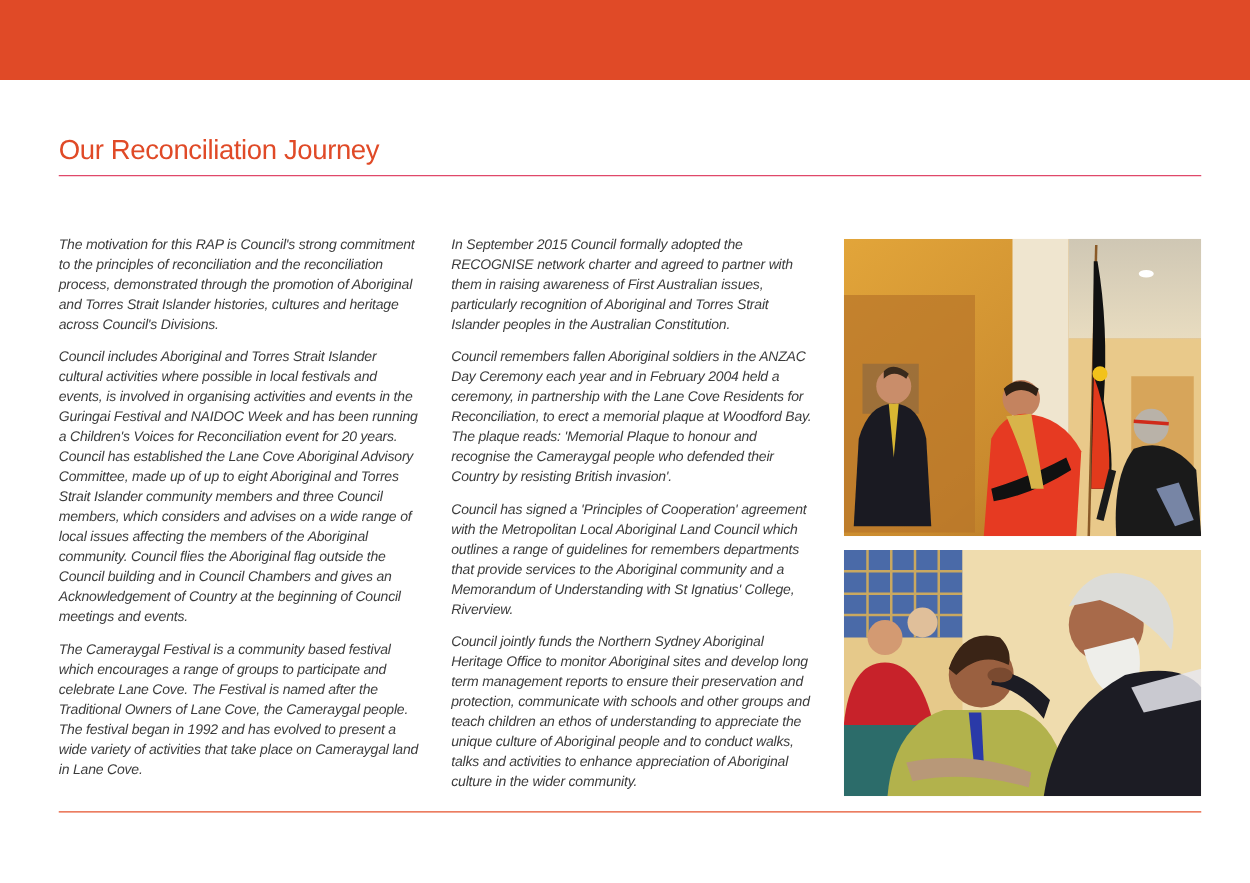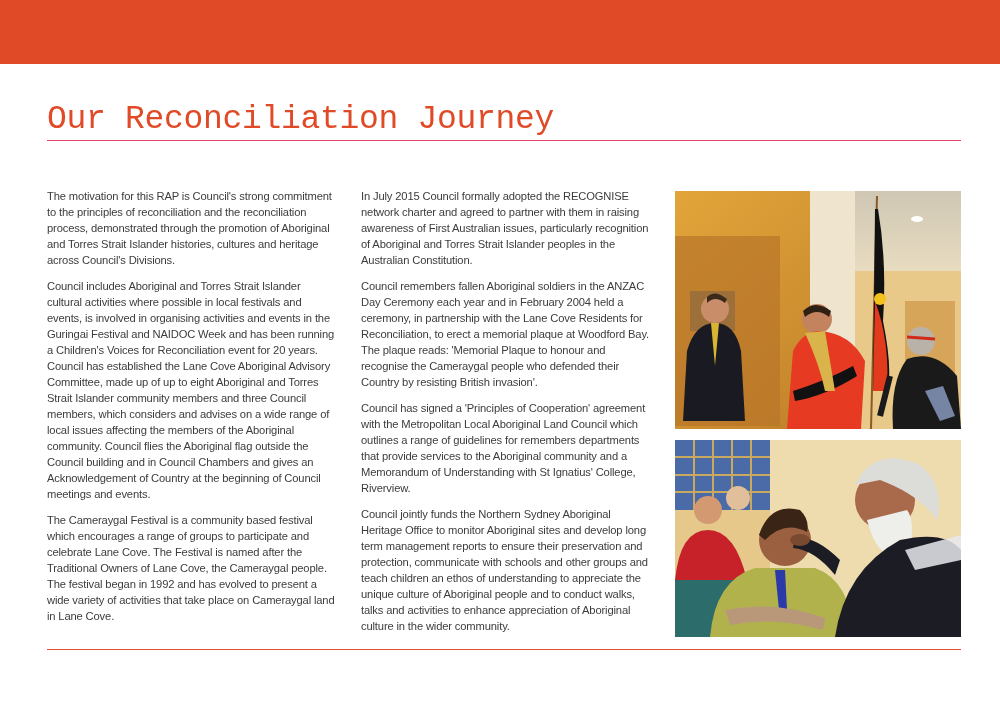--- a/index.html
+++ b/index.html
@@ -8,30 +8,30 @@
     background: #ffffff;
     font-family: "Liberation Sans", sans-serif;
     color: #3a3a3a;
   }
   .top-band {
     position: absolute; left: 0; top: 0; width: 1000px; height: 64px;
     background: #e04a27;
   }
   .title {
     position: absolute; left: 47px; top: 100px;
-    font-size: 33px; font-weight: normal; color: #e04a27;
-    letter-spacing: -0.3px; margin: 0; line-height: 40px; font-family: Liberation Mono, monospace;
+    font-size: 22px; font-weight: normal; color: #e04a27;
+    letter-spacing: -0.3px; margin: 0; line-height: 40px;
   }
   .title-rule {
     position: absolute; left: 47px; top: 140px; width: 914px; height: 1px;
     background: #e0486a;
   }
   .col {
     position: absolute; top: 188px; font-size: 11.2px; line-height: 16px;
-    color: #3c3c3c; letter-spacing: -0.15px;
+    color: #3c3c3c; letter-spacing: -0.15px; font-style: italic;
   }
   .col p { margin: 0 0 10px 0; }
   .col-left { left: 47px; width: 290px; }
   .col-mid { left: 361px; width: 292px; }
   .photo {
     position: absolute; left: 675px; width: 286px; overflow: hidden;
   }
   .photo-1 { top: 191px; height: 238px; }
   .photo-2 { top: 440px; height: 197px; }
   .bottom-rule {
@@ -51,21 +51,21 @@
 <h1 class="title">Our Reconciliation Journey</h1>
 <div class="title-rule"></div>
 
 <div class="col col-left">
   <p>The motivation for this RAP is Council's strong commitment to the principles of reconciliation and the reconciliation process, demonstrated through the promotion of Aboriginal and Torres Strait Islander histories, cultures and heritage across Council's Divisions.</p>
   <p>Council includes Aboriginal and Torres Strait Islander cultural activities where possible in local festivals and events, is involved in organising activities and events in the Guringai Festival and NAIDOC Week and has been running a Children's Voices for Reconciliation event for 20 years. Council has established the Lane Cove Aboriginal Advisory Committee, made up of up to eight Aboriginal and Torres Strait Islander community members and three Council members, which considers and advises on a wide range of local issues affecting the members of the Aboriginal community. Council flies the Aboriginal flag outside the Council building and in Council Chambers and gives an Acknowledgement of Country at the beginning of Council meetings and events.</p>
   <p>The Cameraygal Festival is a community based festival which encourages a range of groups to participate and celebrate Lane Cove. The Festival is named after the Traditional Owners of Lane Cove, the Cameraygal people. The festival began in 1992 and has evolved to present a wide variety of activities that take place on Cameraygal land in Lane Cove.</p>
 </div>
 
 <div class="col col-mid">
-  <p>In July 2015 Council formally adopted the RECOGNISE network charter and agreed to partner with them in raising awareness of First Australian issues, particularly recognition of Aboriginal and Torres Strait Islander peoples in the Australian Constitution.</p>
+  <p>In September 2015 Council formally adopted the RECOGNISE network charter and agreed to partner with them in raising awareness of First Australian issues, particularly recognition of Aboriginal and Torres Strait Islander peoples in the Australian Constitution.</p>
   <p>Council remembers fallen Aboriginal soldiers in the ANZAC Day Ceremony each year and in February 2004 held a ceremony, in partnership with the Lane Cove Residents for Reconciliation, to erect a memorial plaque at Woodford Bay. The plaque reads: 'Memorial Plaque to honour and recognise the Cameraygal people who defended their Country by resisting British invasion'.</p>
   <p>Council has signed a 'Principles of Cooperation' agreement with the Metropolitan Local Aboriginal Land Council which outlines a range of guidelines for remembers departments that provide services to the Aboriginal community and a Memorandum of Understanding with St Ignatius' College, Riverview.</p>
   <p>Council jointly funds the Northern Sydney Aboriginal Heritage Office to monitor Aboriginal sites and develop long term management reports to ensure their preservation and protection, communicate with schools and other groups and teach children an ethos of understanding to appreciate the unique culture of Aboriginal people and to conduct walks, talks and activities to enhance appreciation of Aboriginal culture in the wider community.</p>
 </div>
 
 <div class="photo photo-1">
   <svg width="286" height="238" viewBox="0 0 286 238">
     <defs>
       <linearGradient id="wall1" x1="0" y1="0" x2="1" y2="1">
         <stop offset="0" stop-color="#e2a53a"></stop>

